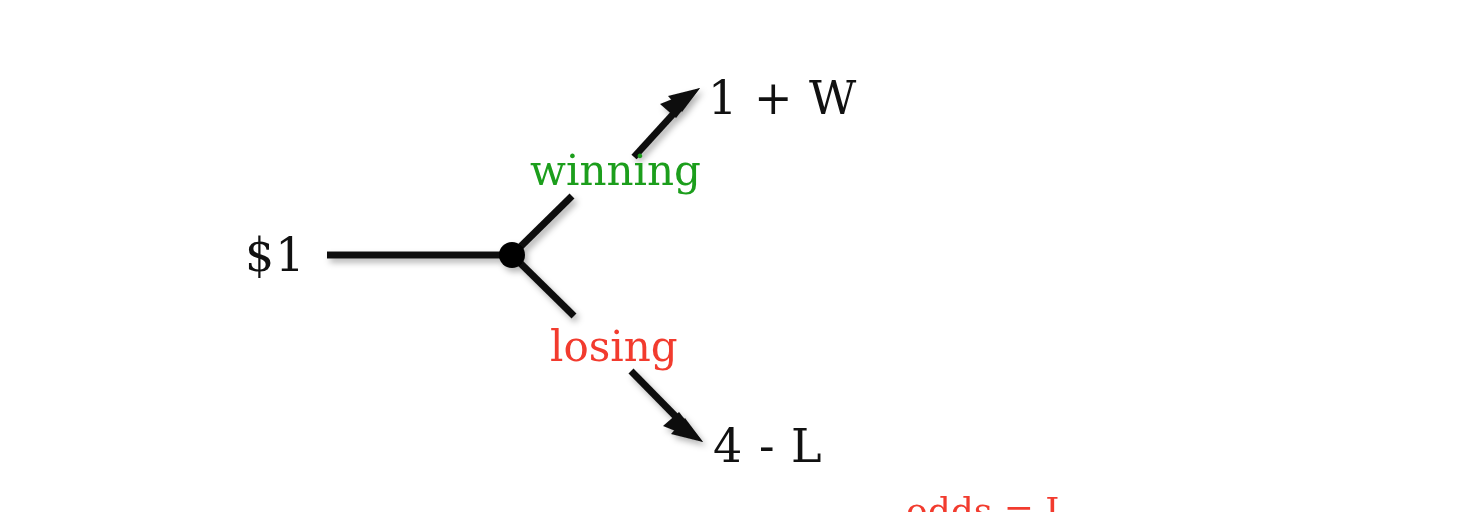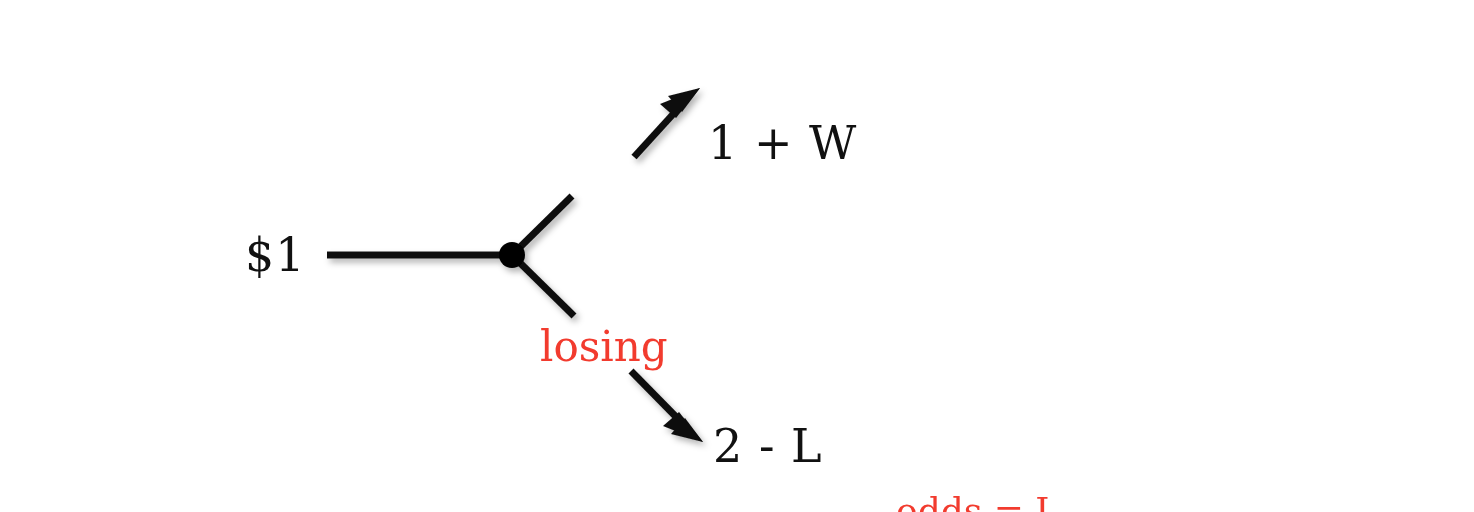--- a/index.html
+++ b/index.html
@@ -37,21 +37,21 @@
   }
   .branch-name {
     font-size: 42px;
   }
   .ann {
     font-size: 36px;
     line-height: 1.28;
   }
   .ann-line { display: block; }
   .green { color: #1c9e1c; }
-  .red   { color: #f23b2e; }
+  .red   { color: #f23b2e; margin-left: 10px; }
 </style>
 </head>
 <body>
 
 <div id="canvas">
 
   <svg id="tree-svg" viewBox="0 0 1474 512" xmlns="http://www.w3.org/2000/svg">
     <defs>
       <filter id="softshadow" x="-50%" y="-50%" width="200%" height="200%">
         <feDropShadow dx="3" dy="4" stdDeviation="3" flood-color="#000000" flood-opacity="0.30"></feDropShadow>
@@ -73,28 +73,29 @@
       <line x1="631" y1="371" x2="688" y2="429" stroke="#111111" stroke-width="7" stroke-linecap="butt"></line>
       <polygon points="703,442 663,426 679,412" fill="#111111"></polygon>
       <polygon points="703,442 671,434 685,418" fill="#111111"></polygon>
 
       <circle cx="512" cy="255" r="13" fill="#000000"></circle>
     </g>
   </svg>
 
   <div class="lbl amount" style="left:245px; top:232px;">$1</div>
 
+  <div class="lbl branch-name green" style="left:530px; top:150px;">winning</div>
 
-  <div class="lbl amount" style="left:708px; top:75px;margin-top:45px;">1 + W</div>
+  <div class="lbl amount" style="left:708px; top:75px;">1 + W</div>
 
   <div class="lbl ann green" style="left:876px; top:26px;">
   </div>
 
   <div class="lbl branch-name red" style="left:540px; top:326px;">losing</div>
 
-  <div class="lbl amount" style="left:713px; top:423px;">2 - L</div>
+  <div class="lbl amount" style="left:713px; top:423px;">4 - L</div>
 
   <div class="lbl ann red" style="left:896px; top:396px;">
     <span class="ann-line">odds = L</span>
     
   </div>
 
 </div>
 
 </body></html>

